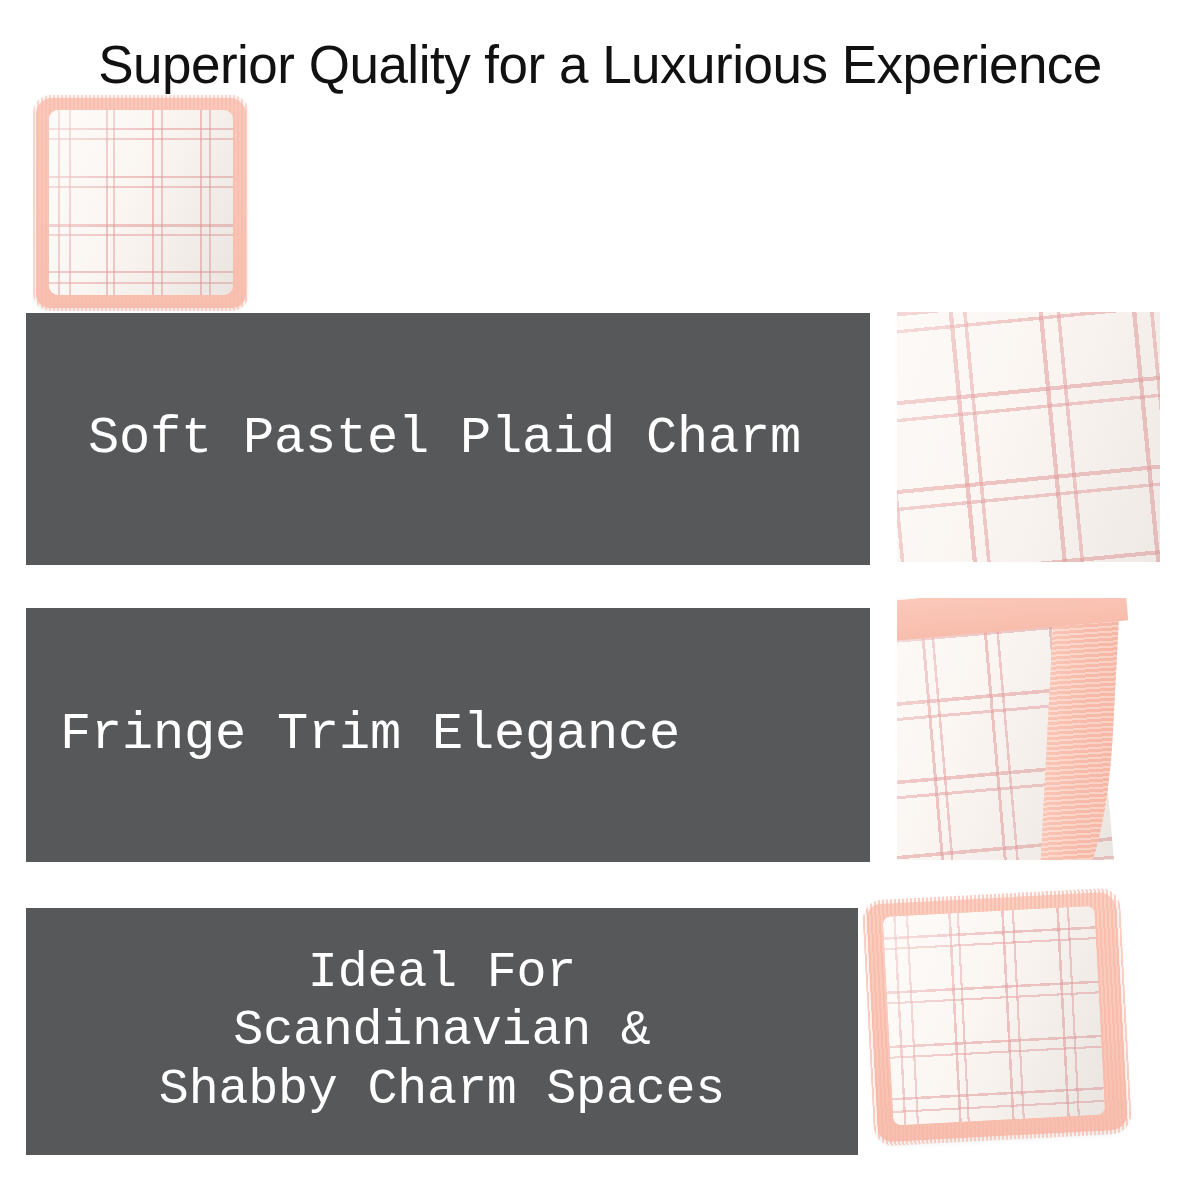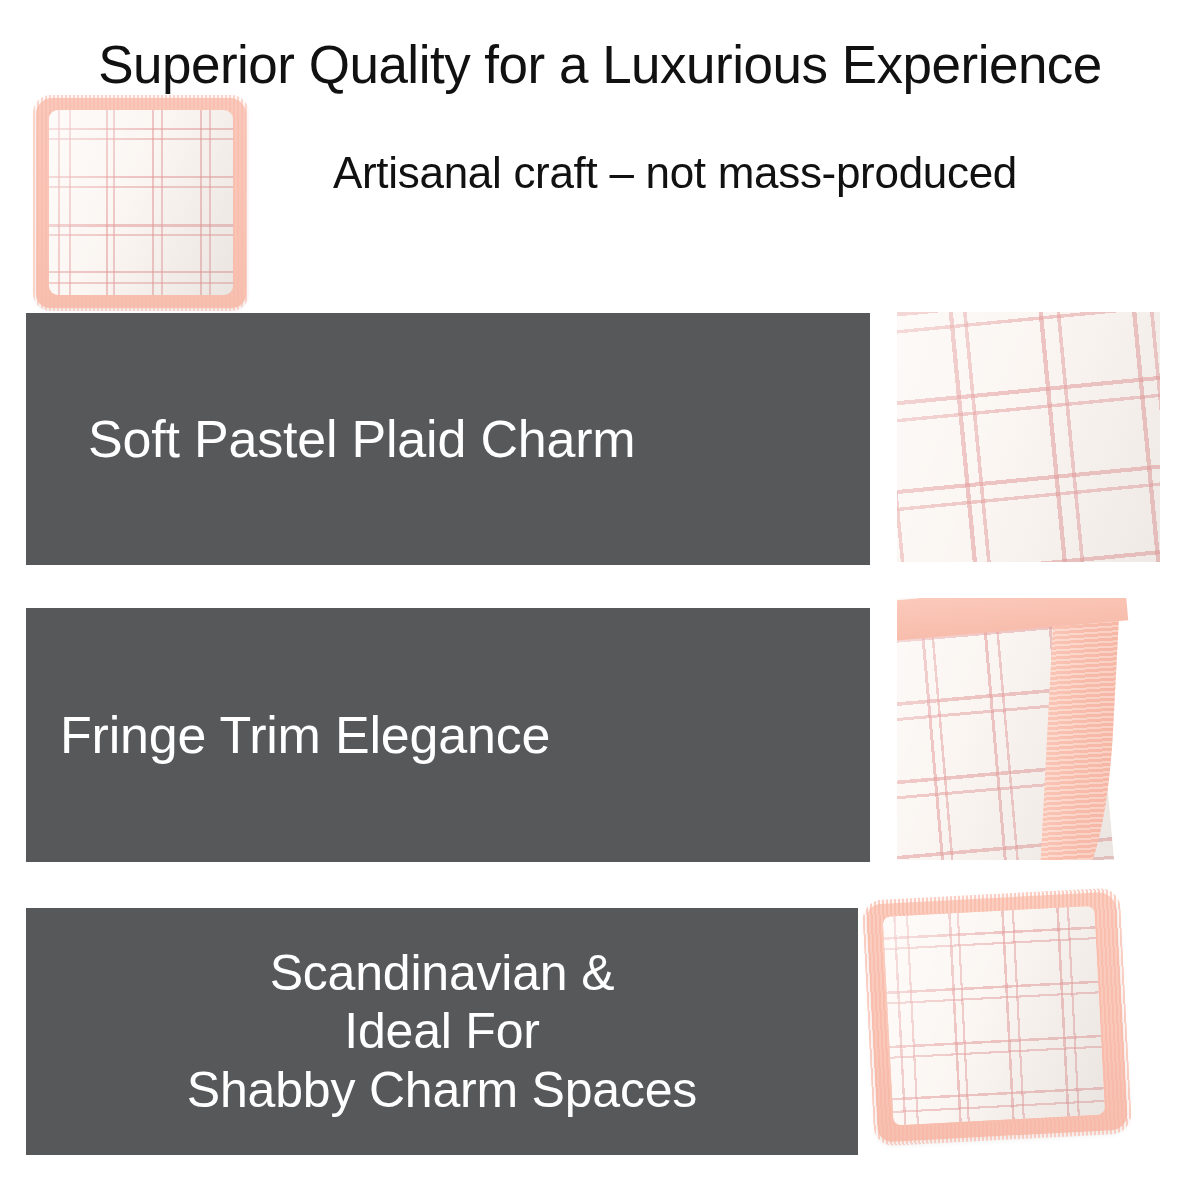--- a/index.html
+++ b/index.html
@@ -56,20 +56,21 @@
   .bar-1 { left: 26px;  top: 313px; width: 844px; height: 252px; padding-left: 62px; }
   .bar-2 { left: 26px;  top: 608px; width: 844px; height: 254px; padding-left: 34px; }
   .bar-3 { left: 26px;  top: 908px; width: 832px; height: 247px; justify-content: center; }
 
   .bar-label {
     font-size: 52px;
     font-weight: 300;
     letter-spacing: -0.2px;
     line-height: 1.0;
     white-space: nowrap;
+    font-family: Liberation Mono, monospace;
   }
   .bar-3 .bar-label {
     text-align: center;
     font-size: 50px;
     line-height: 1.17;
   }
   .bar-3 .bar-label .ln { display: block; }
 
   
   .plaid-face {
@@ -230,21 +231,20 @@
     overflow: hidden;
   }
 </style>
 </head>
 <body>
 
 <div id="canvas">
 
   <div class="headline">Superior Quality for a Luxurious Experience</div>
 
-  <div class="subheadline">Artisanal craft – not mass-produced</div>
 
   <div class="pillow-1">
     <div class="fringe"></div>
     <div class="face plaid-face">
       <div class="shade"></div>
     </div>
   </div>
 
   <div class="bar bar-1">
     <div class="bar-label">Soft Pastel Plaid Charm</div>
@@ -263,22 +263,22 @@
   <div class="corner">
     <div class="body plaid-face">
       <div class="shade"></div>
     </div>
     <div class="trim"></div>
     <div class="trim-top"></div>
   </div>
 
   <div class="bar bar-3">
     <div class="bar-label">
+      <span class="ln">Ideal For</span>
       <span class="ln">Scandinavian &amp;</span>
-      <span class="ln">Ideal For</span>
       <span class="ln">Shabby Charm Spaces</span>
     </div>
   </div>
 
   <div class="pillow-3">
     <div class="fringe"></div>
     <div class="face plaid-face">
       <div class="shade"></div>
     </div>
   </div>

